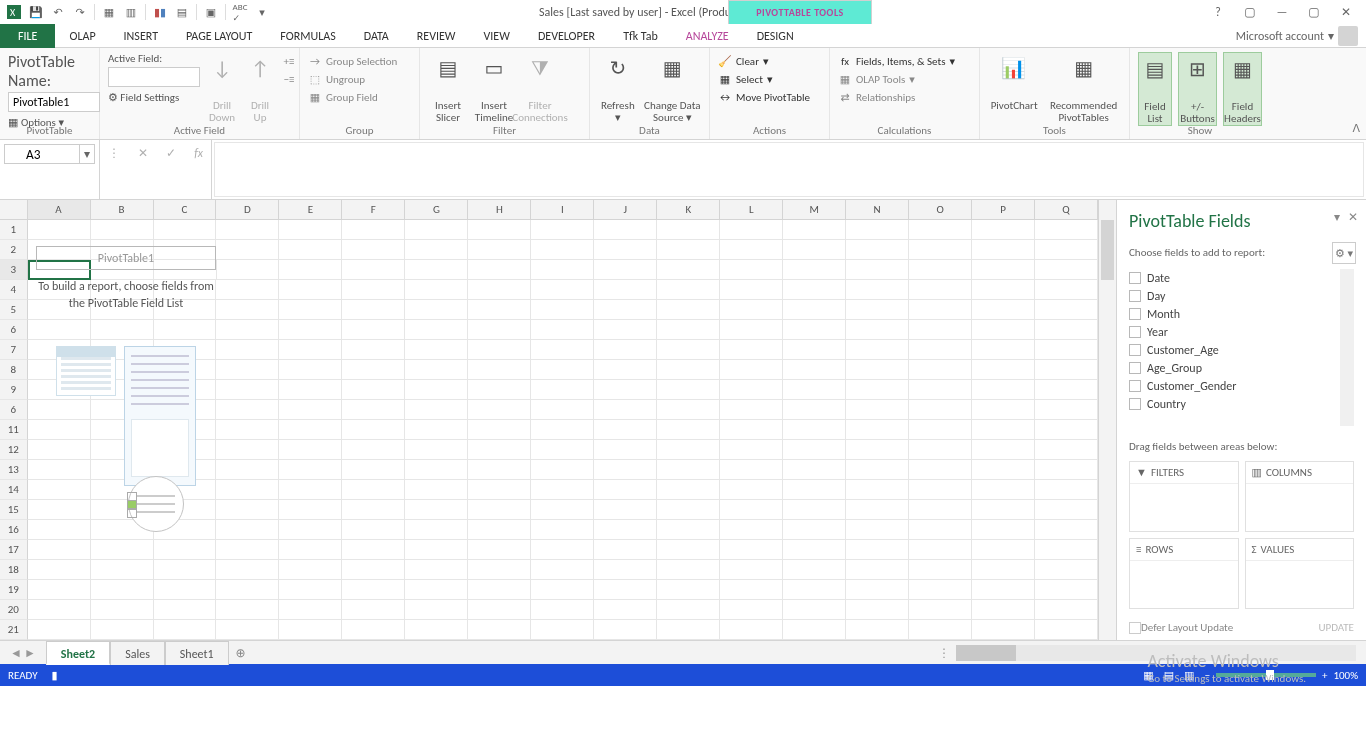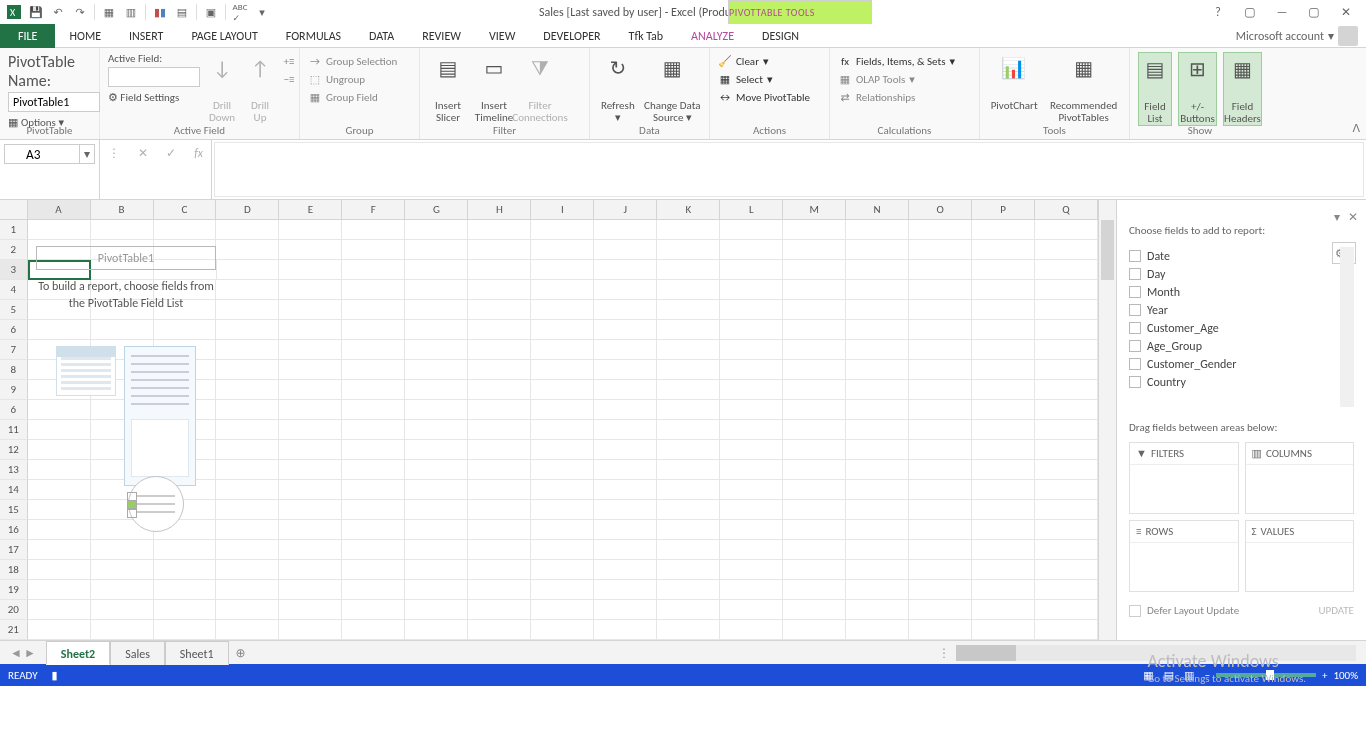--- a/index.html
+++ b/index.html
@@ -5,21 +5,21 @@
 * { box-sizing: border-box; margin: 0; padding: 0; font-family: "Segoe UI", Calibri, sans-serif; }
 body { background: #fff; width: 1366px; height: 729px; overflow: hidden; font-size: 12px; color: #333; position: relative; }
 
 
 .titlebar { height: 24px; background: #fff; display: flex; align-items: center; position: relative; }
 .qat { display: flex; align-items: center; gap: 2px; padding-left: 4px; }
 .qat .q { width: 20px; height: 20px; display: flex; align-items: center; justify-content: center; font-size: 11px; color: #666; }
 .qat .sep { width: 1px; height: 16px; background: #ddd; margin: 0 2px; }
 .titlecenter { position: absolute; left: 50%; transform: translateX(-50%); font-size: 12px; color: #555; }
 .ptt-tools { position: absolute; left: 728px; top: 0; width: 144px; height: 24px; }
-.ptt-tools .tools-label { text-align: left; font-size: 10px; color: #b7479b; background: #bef264; border: 1px solid #d0d0d0; border-bottom: none; height: 24px; line-height: 24px; letter-spacing: 0.5px; }
+.ptt-tools .tools-label { text-align: center; font-size: 10px; color: #b7479b; background: #5eead4; border: 1px solid #d0d0d0; border-bottom: none; height: 24px; line-height: 24px; letter-spacing: 0.5px; font-weight: bold; }
 .winctrl { margin-left: auto; display: flex; align-items: center; gap: 8px; padding-right: 8px; }
 .winctrl .c { width: 24px; height: 20px; display: flex; align-items: center; justify-content: center; color: #666; }
 
 
 .menutabs { height: 24px; display: flex; align-items: center; background: #fff; border-bottom: 1px solid #d4d4d4; }
 .menutabs .tab { padding: 0 14px; height: 24px; line-height: 24px; font-size: 12px; color: #333; }
 .menutabs .tab.file { background: #217346; color: #fff; padding: 0 18px; }
 .menutabs .tab.active { color: #b7479b; }
 .menutabs .tab.design { color: #333; }
 .menutabs .rtext { margin-left: auto; padding-right: 8px; color: #666; display: flex; align-items: center; gap: 4px; }
@@ -105,21 +105,21 @@
 .fieldpane .flist { margin-top: 10px; border-right: 14px solid #f0f0f0; position:relative; height: 160px; overflow:hidden;}
 .fieldpane .flist .scrollarr{position:absolute;right:-14px;width:14px;text-align:center;color:#888;font-size:9px;}
 .fieldpane .flist .scrollarr.up{top:0}
 .fieldpane .flist .scrollarr.dn{bottom:0}
 .fieldpane .fitem { display: flex; align-items: center; gap: 6px; padding: 2px 0; font-size: 12px; color: #444;}
 .fieldpane .fitem .cb { width: 12px; height: 12px; border: 1px solid #b8b8b8; }
 .fieldpane .drag { font-size: 11px; color: #666; margin-top: 14px; }
 .fieldpane .areas { display: grid; grid-template-columns: 1fr 1fr; grid-template-rows: 1fr 1fr; gap: 6px; margin-top: 8px; height: 150px; }
 .fieldpane .area { border: 1px solid #e0e0e0; }
 .fieldpane .area .ah { font-size: 11px; color: #666; padding: 4px 6px; border-bottom: 1px solid #eee; display:flex; align-items:center; gap:4px;}
-.fieldpane .defer { display:flex; align-items:flex-end; gap:6px; margin-top:12px; font-size:11px; color:#888;}
+.fieldpane .defer { display:flex; align-items:flex-end; margin-top:12px; font-size:11px; color:#888;}
 .fieldpane .defer .cb { width:12px;height:12px;border:1px solid #ccc;}
 .fieldpane .defer .upd { margin-left:auto; color:#bbb;}
 
 
 .sheettabs { height: 24px; border-top: 1px solid #d4d4d4; display: flex; align-items: center; background: #f3f3f3; }
 .sheettabs .nav { display:flex; gap:2px; padding:0 10px; color:#999;}
 .sheettabs .st { height: 24px; padding: 0 14px; line-height: 24px; border: 1px solid #ccc; border-bottom:none; font-size: 12px; background:#f3f3f3; color:#555;}
 .sheettabs .st.active { background: #fff; color: #217346; border-bottom: 2px solid #fff; font-weight:600;}
 .sheettabs .add { width: 24px; text-align:center; color:#888; }
 .sheettabs .hscroll { margin-left:auto; height:16px; flex:0 0 400px; background:#e8e8e8; margin-right:10px; position:relative;}
@@ -174,21 +174,21 @@
     <div class="c">?</div>
     <div class="c">▢</div>
     <div class="c">—</div>
     <div class="c">▢</div>
     <div class="c">✕</div>
   </div>
 </div>
 
 <div class="menutabs">
   <div class="tab file">FILE</div>
-  <div class="tab">HOME</div>
+  <div class="tab">OLAP</div>
   <div class="tab">INSERT</div>
   <div class="tab">PAGE LAYOUT</div>
   <div class="tab">FORMULAS</div>
   <div class="tab">DATA</div>
   <div class="tab">REVIEW</div>
   <div class="tab">VIEW</div>
   <div class="tab">DEVELOPER</div>
   <div class="tab">Tfk Tab</div>
   <div class="tab active">ANALYZE</div>
   <div class="tab design">DESIGN</div>
@@ -812,20 +812,21 @@
           <div class="r chk"></div>
           <div class="r"></div>
       </div>
     </div>
   </div>
   <div class="vscroll">
       <div class="thumb"></div>
     </div>
 
   <div class="fieldpane">
+    <h2>PivotTable Fields</h2>
     <div class="closebtns">
       <span>▾</span>
       <span>✕</span>
     </div>
     <div class="sub">Choose fields to add to report:</div>
     <div class="gear">⚙ ▾</div>
     <div class="flist" id="flist">
       <div class="scrollarr up">▴</div>
       <div class="scrollarr dn">▾</div>
     <div class="fitem">

